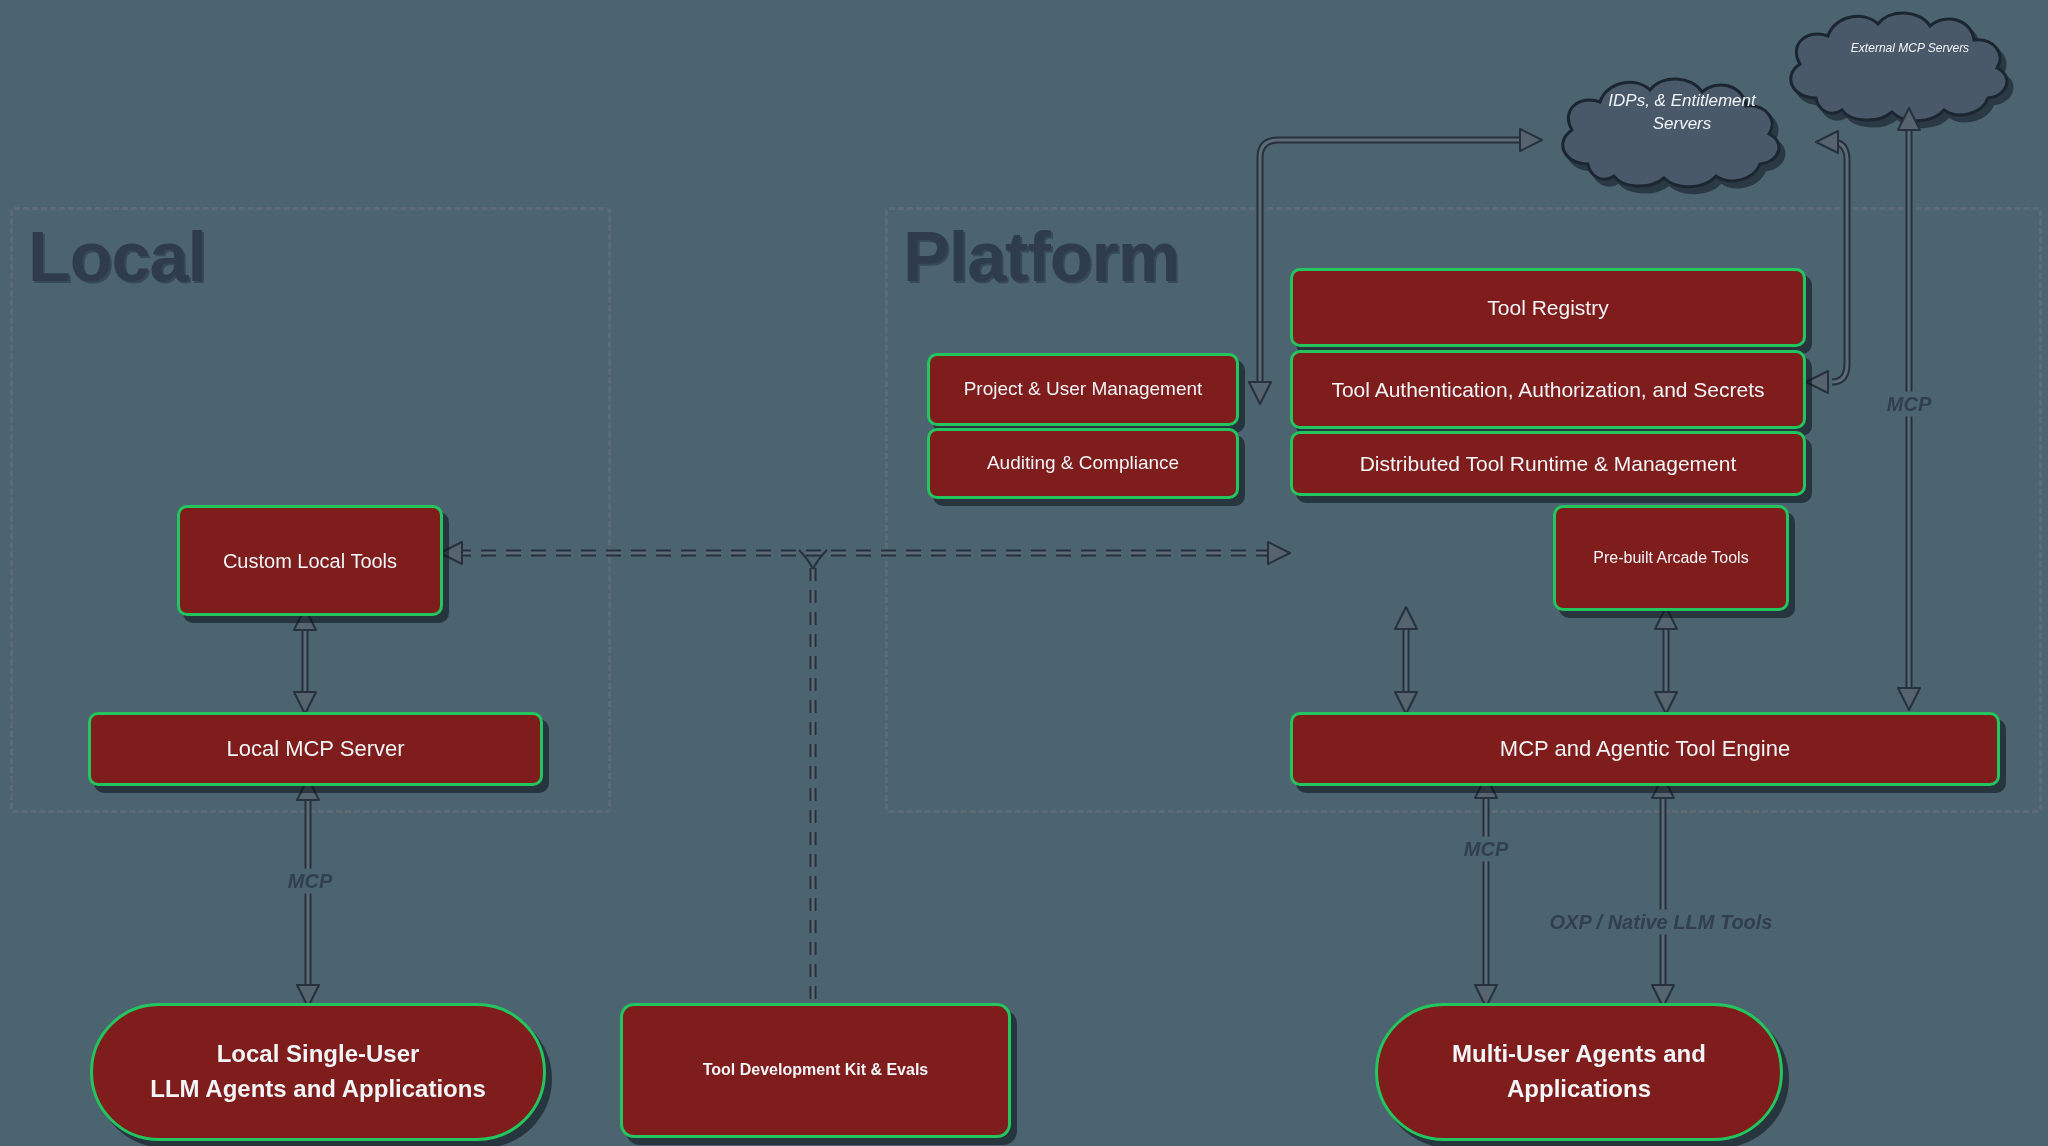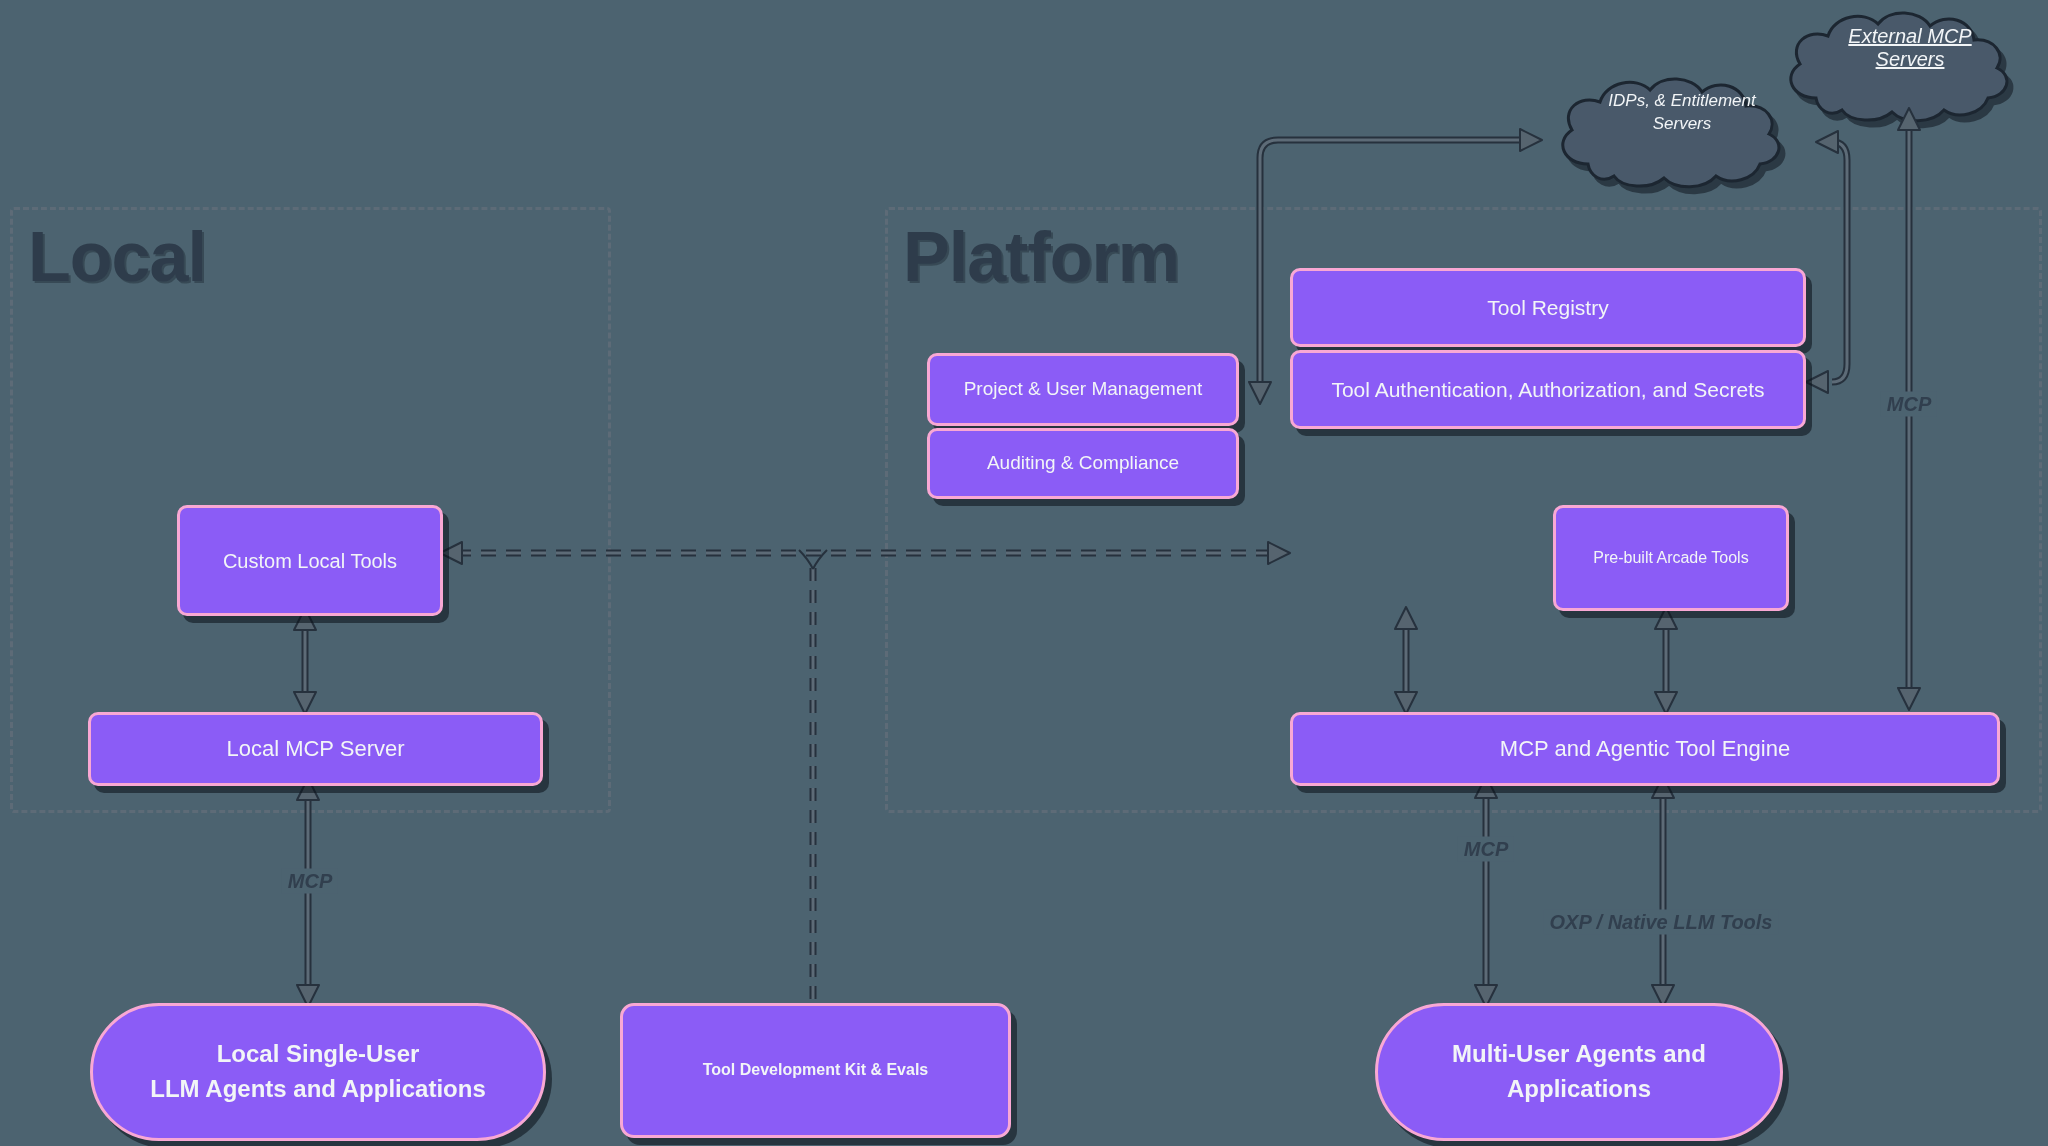--- a/index.html
+++ b/index.html
@@ -3,21 +3,21 @@
 <meta charset="utf-8">
 <style>
   html,body{margin:0;padding:0;background:#4c6370;}
   .canvas{position:relative;width:2048px;height:1146px;background:#4c6370;overflow:hidden;
           font-family:"Liberation Sans",sans-serif;}
   
   .region{position:absolute;border:3px dashed #5d6b77;border-radius:4px;}
   .region-title{position:absolute;font-size:70px;font-weight:bold;color:#2e3c4b;
                 letter-spacing:-1px;text-shadow:2px 2px 0 rgba(18,26,35,.35);line-height:1;}
   
-  .node{position:absolute;background:#8b5cf6;border:3px solid #f9a8d4;border-radius:10px;
+  .node{position:absolute;background:#7f1d1d;border:3px solid #22c55e;border-radius:10px;
         box-shadow:6px 7px 0 rgba(10,16,24,.55);color:#f2f5f7;display:flex;flex-direction:column;
         align-items:center;justify-content:center;text-align:center;line-height:1.3;z-index:30;}
   .pill{border-radius:70px;}
   .bold{font-weight:bold;}
   
   #wires{position:absolute;left:0;top:0;z-index:20;}
   
   .cloud-label{position:absolute;color:#f2f5f7;font-style:italic;font-weight:500;text-align:center;
                transform:translate(-50%,-50%);z-index:25;line-height:23px;}
   
@@ -105,21 +105,21 @@
       </g>
       <g>
         <path d="M 813 568 L 813 1000" fill="none" stroke="#26313d" stroke-width="7" stroke-dasharray="13 9"></path>
         <path d="M 813 568 L 813 1000" fill="none" stroke="#5d6b77" stroke-width="3" stroke-dasharray="13 9"></path>
       </g>
       <g>
         <path d="M 799 550 Q 808 559 813 569 M 827 550 Q 818 559 813 569" fill="none" stroke="#26313d" stroke-width="2"></path>
       </g>
     </svg>
 
-  <div class="cloud-label" style="left:1910px;top:48px;font-size:20px;text-decoration:underline;">External MCP Servers</div>
+  <div class="cloud-label" style="left:1910px;top:48px;font-size:12px;">External MCP Servers</div>
   <div class="cloud-label" style="left:1682px;top:112px;font-size:17px;">
     <div>IDPs, &amp; Entitlement</div>
     <div>Servers</div>
   </div>
 
   <div class="node" style="left:177px;top:505px;width:260px;height:105px;font-size:20px;">
     <span>Custom Local Tools</span>
     </div>
   <div class="node" style="left:88px;top:712px;width:449px;height:68px;font-size:22px;">
     <span>Local MCP Server</span>
@@ -137,20 +137,23 @@
     </div>
   <div class="node" style="left:927px;top:428px;width:306px;height:65px;font-size:19px;">
     <span>Auditing &amp; Compliance</span>
     </div>
   <div class="node" style="left:1290px;top:268px;width:510px;height:73px;font-size:21px;">
     <span>Tool Registry</span>
     </div>
   <div class="node" style="left:1290px;top:350px;width:510px;height:73px;font-size:21px;">
     <span>Tool Authentication, Authorization, and Secrets</span>
     </div>
+  <div class="node" style="left:1290px;top:431px;width:510px;height:59px;font-size:21px;">
+    <span>Distributed Tool Runtime &amp; Management</span>
+    </div>
   <div class="node" style="left:1553px;top:505px;width:230px;height:100px;font-size:16px;">
     <span>Pre-built Arcade Tools</span>
     </div>
   <div class="node" style="left:1290px;top:712px;width:704px;height:68px;font-size:22px;">
     <span>MCP and Agentic Tool Engine</span>
     </div>
   <div class="node pill bold" style="left:1375px;top:1003px;width:402px;height:132px;font-size:24px;line-height:1.45;">
     <div>Multi-User Agents and</div>
     <div>Applications</div>
   </div>

